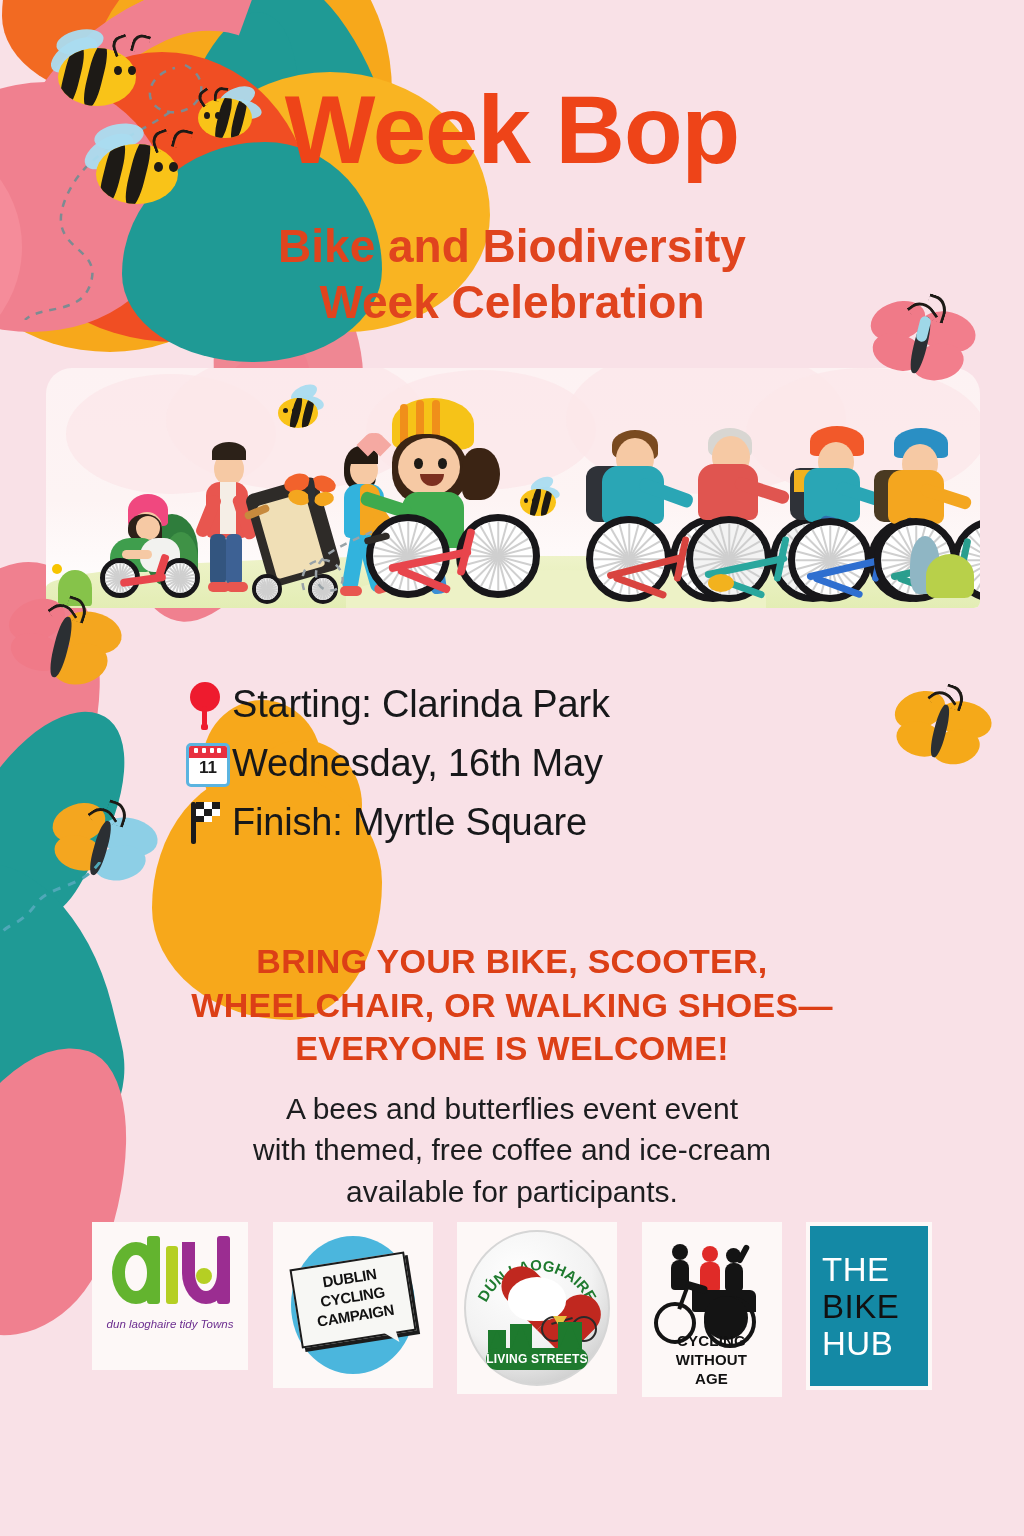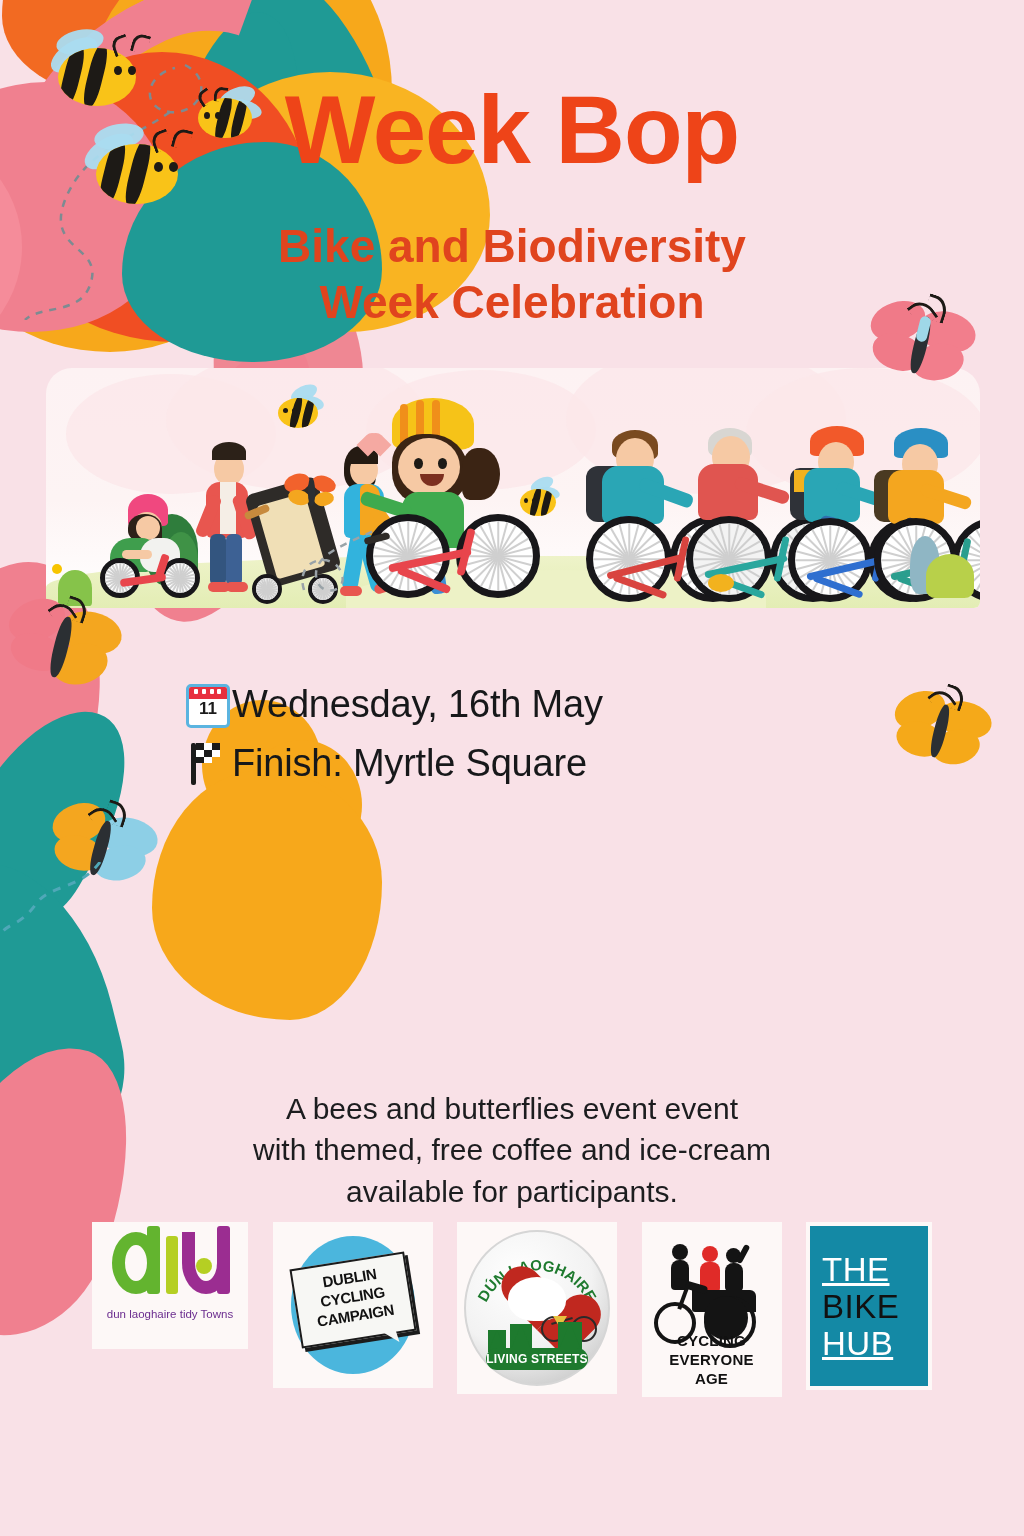--- a/index.html
+++ b/index.html
@@ -149,21 +149,21 @@
   .cta{position:absolute;top:940px;left:92px;width:840px;text-align:center;
     font-size:34px;font-weight:bold;color:#dc3f16;line-height:1.28;letter-spacing:.3px;}
   .desc{position:absolute;top:1088px;left:132px;width:760px;text-align:center;
     font-size:30px;color:#1c1d1f;line-height:1.38;}
 
   
   .logos{position:absolute;top:1222px;left:92px;width:840px;height:175px;
     display:flex;align-items:flex-start;justify-content:space-between;}
   .logo-card{background:#fdf8f7;display:flex;align-items:center;justify-content:center;
     position:relative;overflow:hidden;}
-  .lc1{width:156px;height:127px;}
+  .lc1{width:156px;height:148px;font-style:italic;}
   .lc2{width:160px;height:166px;}
   .lc3{width:160px;height:172px;}
   .lc4{width:140px;height:175px;}
   .lc5{width:118px;height:160px;background:#1489a5;border:4px solid #fdf8f7;}
 
   
   .dlt{position:relative;width:140px;height:120px;}
   .dlt-word{position:absolute;top:6px;left:12px;width:120px;height:64px;}
   .dlt-d{position:absolute;left:0;top:0;width:48px;height:62px;border:13px solid #63b42f;
     border-radius:50%;box-sizing:border-box;}
@@ -209,21 +209,21 @@
     font-size:15px;font-weight:bold;line-height:19px;letter-spacing:.2px;}
   .fig{position:absolute;background:#141414;}
   .fig.red{background:#e02b28;}
   .cwa-wheel{position:absolute;border:4px solid #141414;border-radius:50%;}
 
   
   .tbh{width:100%;height:100%;display:flex;flex-direction:column;align-items:flex-start;
     justify-content:center;padding-left:12px;box-sizing:border-box;}
   .tbh div{font-size:33px;line-height:37px;font-weight:400;letter-spacing:.5px;
     font-family:"Liberation Sans", sans-serif;}
-  .tbh .w{color:#ffffff;text-decoration:underline;}
+  .tbh .w{color:#ffffff;}
   .tbh .k{color:#111111;}
 </style>
 </head>
 <body>
 
 <div class="poster">
 
   <div class="deco">
     <div class="blob tr-orange"></div>
     <div class="blob tr-yellow"></div>
@@ -711,20 +711,28 @@
     <div class="w" style="width:48px;height:34px;left:2px;top:32px;background:#f5a919;transform:rotate(16deg);"></div>
     <div class="w" style="width:54px;height:36px;left:44px;top:12px;background:#f5a919;transform:rotate(14deg);"></div>
     <div class="w" style="width:48px;height:34px;left:38px;top:40px;background:#f5a919;transform:rotate(-12deg);"></div>
     <div class="bodyb" style="width:12px;height:54px;left:40px;top:14px;transform:rotate(14deg);"></div>
     <div class="antn" style="width:17px;height:20px;left:50px;top:-4px;transform:rotate(18deg);"></div>
     <div class="antn" style="width:17px;height:20px;left:38px;top:-1px;transform:rotate(-36deg);"></div>
   </div>
 
   <div class="details">
 
+    <div class="drow">
+      <div class="dicon">
+        <div class="pin-head"></div>
+          <div class="pin-stem"></div>
+          <div class="pin-dot"></div>
+      </div>
+      <div class="dtext">Starting: Clarinda Park</div>
+    </div>
 
     <div class="drow">
       <div class="dicon">
         <div class="cal">
           <div class="cal-top"></div>
           <div class="cal-ring" style="left:5px;"></div>
           <div class="cal-ring" style="left:13px;"></div>
           <div class="cal-ring" style="left:21px;"></div>
           <div class="cal-ring" style="left:28px;"></div>
           <div class="cal-num">11</div>
@@ -745,20 +753,25 @@
           <div class="flagsq" style="left:8px;top:7px;background:#1b1b1b;"></div>
           <div class="flagsq" style="left:16px;top:7px;background:#fff;"></div>
           <div class="flagsq" style="left:0;top:14px;background:#1b1b1b;"></div>
           <div class="flagsq" style="left:8px;top:14px;background:#fff;"></div>
         </div>
       </div>
       <div class="dtext">Finish: Myrtle Square</div>
     </div>
   </div>
 
+  <div class="cta">
+    <div>BRING YOUR BIKE, SCOOTER,</div>
+    <div>WHEELCHAIR, OR WALKING SHOES—</div>
+    <div>EVERYONE IS WELCOME!</div>
+  </div>
 
   <div class="desc">
     <div>A bees and butterflies event event</div>
     <div>with themed, free coffee and ice-cream</div>
     <div>available for participants.</div>
   </div>
 
   <div class="logos">
 
     <div class="logo-card lc1">
@@ -825,21 +838,21 @@
         <div class="fig" style="width:6px;height:20px;border-radius:3px;left:92px;top:14px;transform:rotate(28deg);"></div>
         <div class="fig" style="width:60px;height:22px;border-radius:6px 6px 0 0;left:48px;top:60px;"></div>
         <div class="fig" style="width:8px;height:26px;border-radius:3px;left:44px;top:56px;"></div>
         <div class="fig" style="width:34px;height:8px;border-radius:4px;left:26px;top:52px;transform:rotate(16deg);"></div>
         <div class="cwa-wheel" style="width:34px;height:34px;left:6px;top:72px;"></div>
         <div class="cwa-wheel" style="width:44px;height:44px;left:56px;top:66px;"></div>
         <div class="fig" style="width:44px;height:44px;border-radius:50%;left:56px;top:66px;"></div>
         <div class="fig" style="width:4px;height:28px;left:34px;top:52px;transform:rotate(20deg);"></div>
         <div class="cwa-txt">
           <div>CYCLING</div>
-          <div>EVERYONE</div>
+          <div>WITHOUT</div>
           <div>AGE</div>
         </div>
       </div>
     </div>
 
     <div class="logo-card lc5">
       <div class="tbh">
         <div class="w">THE</div>
         <div class="k">BIKE</div>
         <div class="w">HUB</div>

